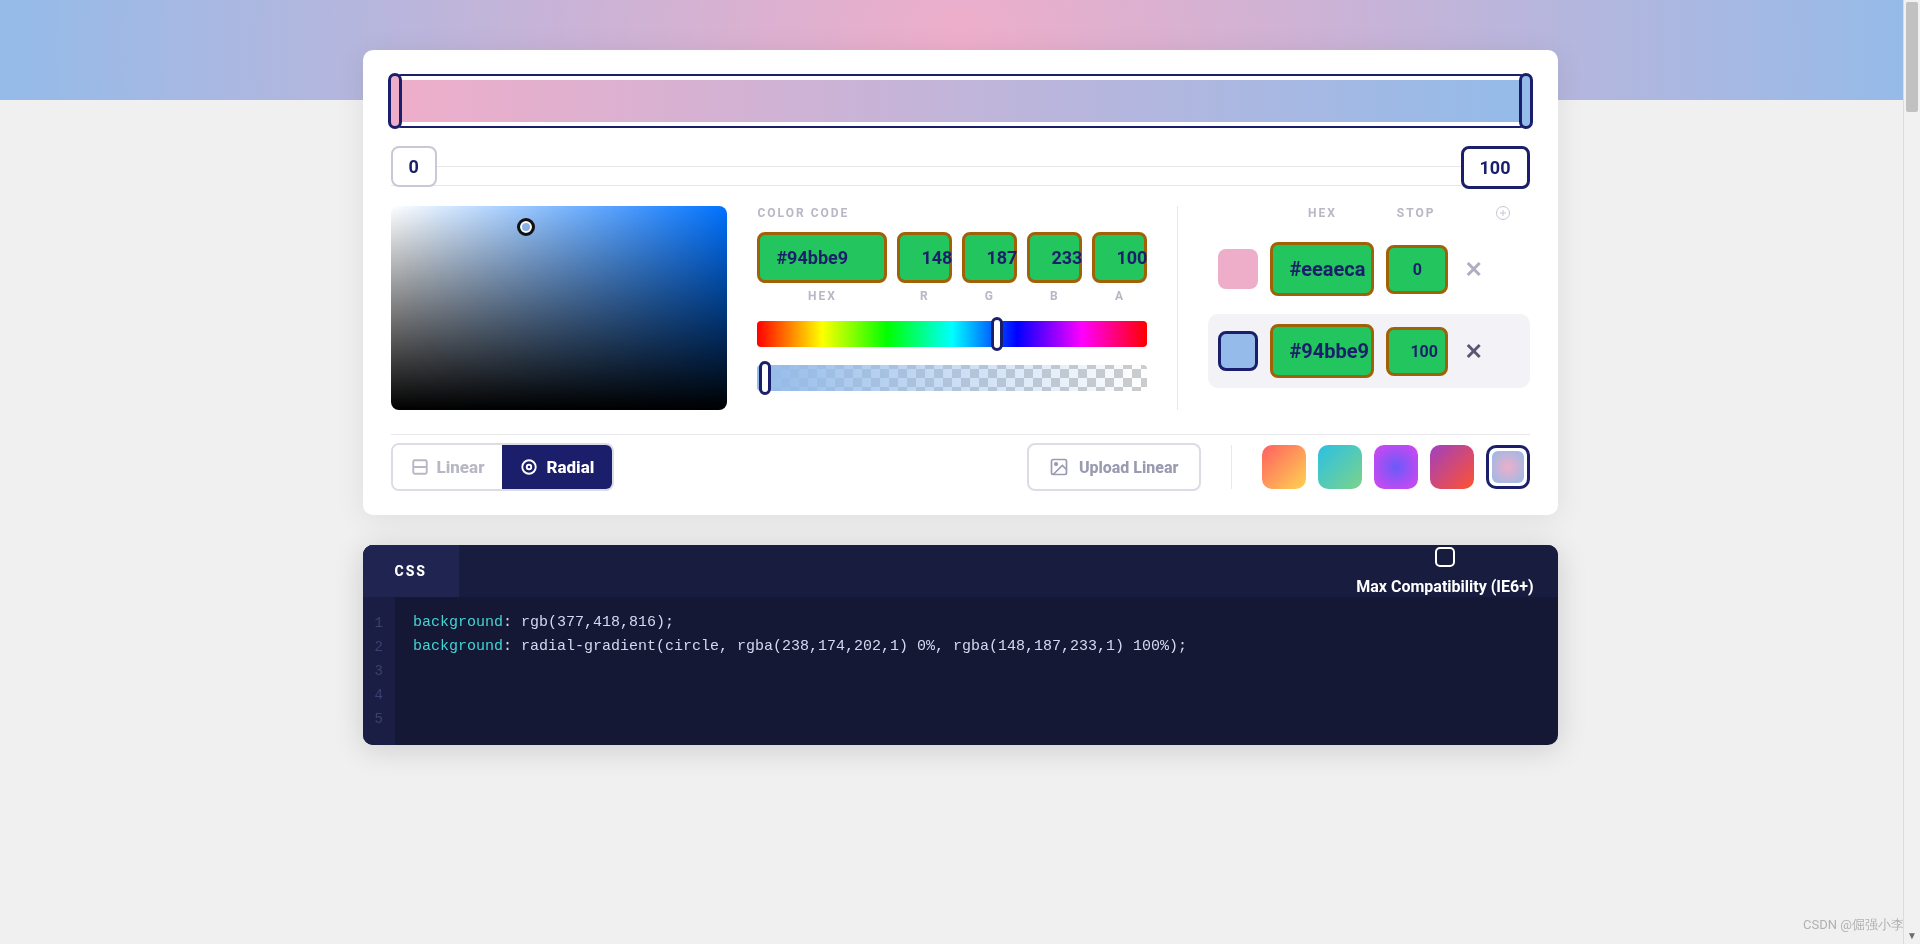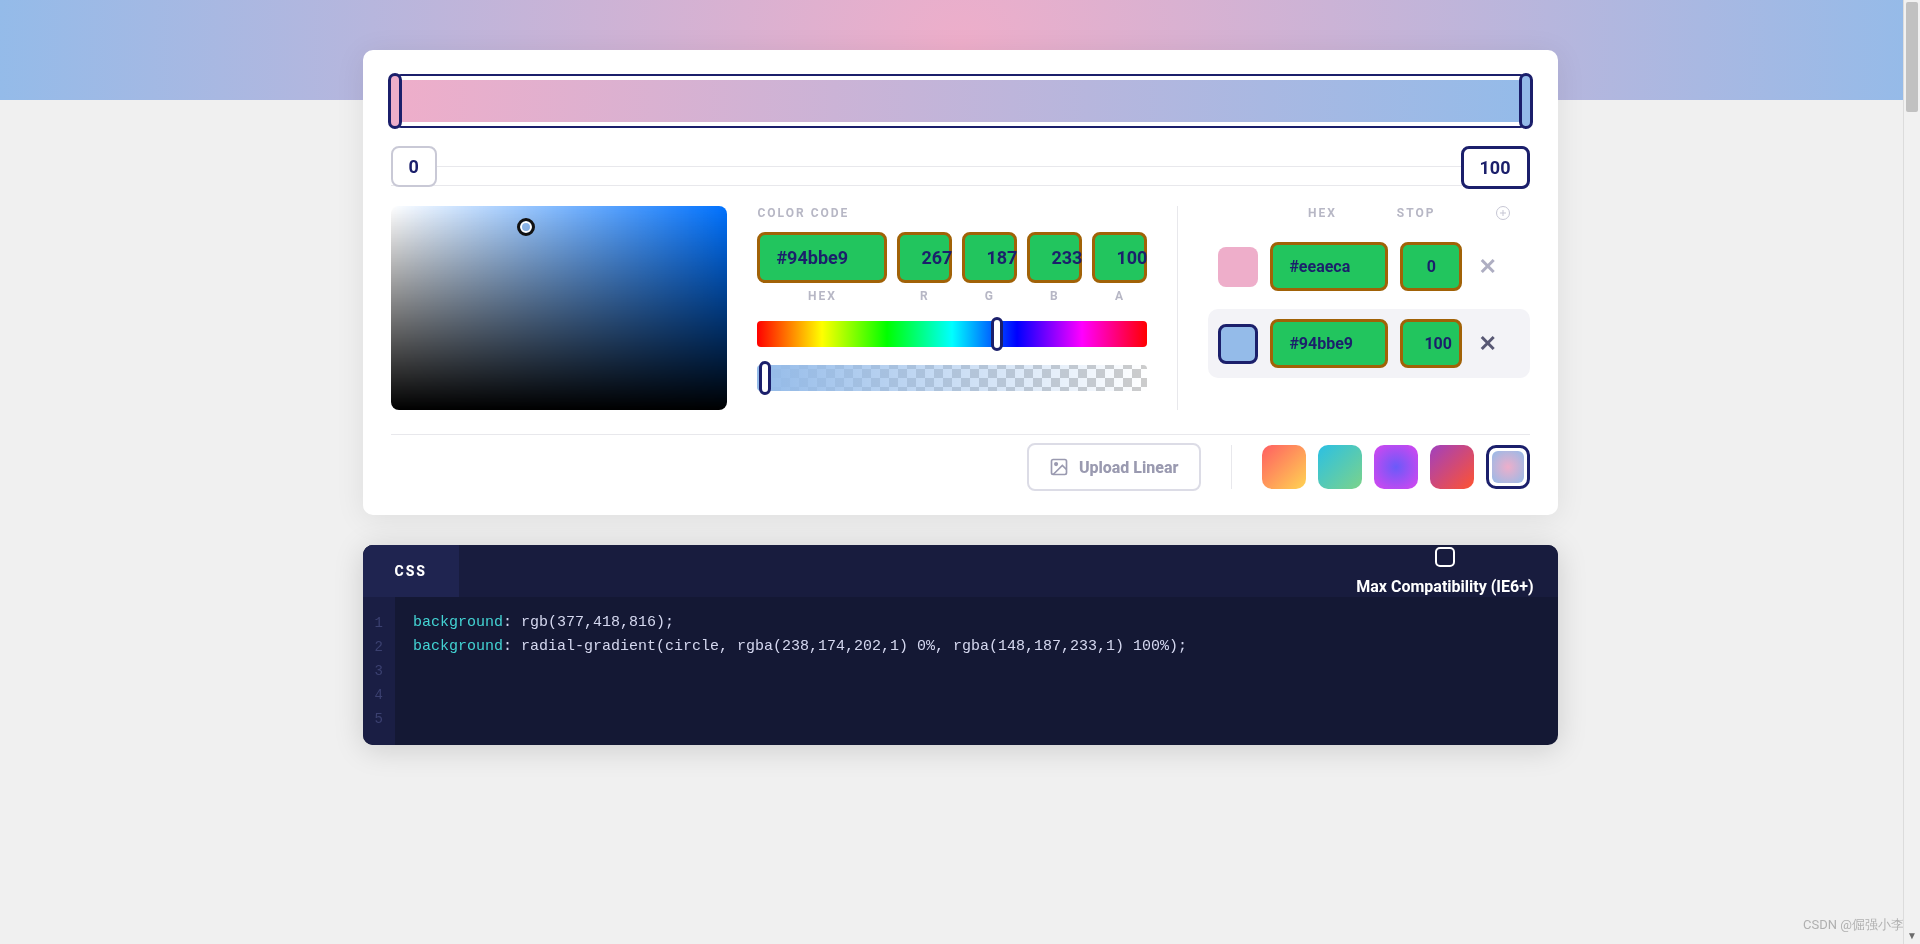--- a/index.html
+++ b/index.html
@@ -145,21 +145,21 @@
 .add-dot::before { left:3px; right:3px; top:50%; height:1px; transform:translateY(-50%);}
 .add-dot::after { top:3px; bottom:3px; left:50%; width:1px; transform:translateX(-50%);}
 .stop-row {
   display: flex; align-items: center; gap: 12px;
   padding: 10px; border-radius: 10px;
   margin-bottom: 8px;
 }
 .stop-row.active { background: #f3f3f7; }
 .swatch { width: 40px; height: 40px; border-radius: 8px; }
 .stop-row.active .swatch { border: 3px solid #1b1f6b; }
-.stop-row .inp.hex { width: 118px; font-size: 16px; }
+.stop-row .inp.hex { width: 104px; font-size: 20px; }
 .stop-row .inp.ch { width: 62px; font-size: 16px; }
 .x-btn { font-size: 22px; color: #aeaec2; font-weight: 700; cursor: pointer; padding: 0 4px; }
 .stop-row.active .x-btn { color: #585874; }
 .bottom-row { display: flex; align-items: center; gap: 20px; }
 .toggle-group {
   display: flex;
   border: 2px solid #dcdce6;
   border-radius: 8px;
   overflow: hidden;
 }
@@ -262,21 +262,21 @@
 
     <div class="mid-row">
       <div class="sat-picker">
         <div class="sat-cursor"></div>
       </div>
 
       <div class="color-code-col">
         <div class="label-sm">COLOR CODE</div>
         <div class="inputs-row">
           <div class="inp hex">#94bbe9</div>
-          <div class="inp ch">267</div>
+          <div class="inp ch">148</div>
           <div class="inp ch">187</div>
           <div class="inp ch">233</div>
           <div class="inp ch">100</div>
         </div>
         <div class="sub-labels">
           <span class="hx">HEX</span>
           <span class="ch">R</span>
           <span class="ch">G</span>
           <span class="ch">B</span>
           <span class="ch">A</span>
@@ -308,20 +308,36 @@
         <div class="stop-row active">
           <div class="swatch" style="background:#94bbe9"></div>
           <div class="inp hex">#94bbe9</div>
           <div class="inp ch">100</div>
           <div class="x-btn">✕</div>
         </div>
       </div>
     </div>
 
     <div class="bottom-row">
+      <div class="toggle-group">
+        <div class="toggle-btn inactive">
+          <svg class="toggle-icon" viewBox="0 0 24 24" fill="none" stroke="#b7b7c5" stroke-width="2.5">
+              <rect x="3" y="3" width="18" height="18" rx="2"></rect>
+              <line x1="3" y1="12" x2="21" y2="12"></line>
+            </svg>
+          <span>Linear</span>
+        </div>
+        <div class="toggle-btn active">
+          <svg class="toggle-icon" viewBox="0 0 24 24" fill="none" stroke="#fff" stroke-width="2.5">
+              <circle cx="12" cy="12" r="9"></circle>
+              <circle cx="12" cy="12" r="3"></circle>
+            </svg>
+          <span>Radial</span>
+        </div>
+      </div>
 
       <div class="spacer"></div>
 
       <div class="upload-btn">
         <svg width="20" height="20" viewBox="0 0 24 24" fill="none" stroke="#9a9ab0" stroke-width="2">
             <rect x="3" y="3" width="18" height="18" rx="2"></rect>
             <circle cx="8.5" cy="8.5" r="1.5" fill="#9a9ab0"></circle>
             <path d="M21 15l-5-5L5 21"></path>
           </svg>
         <span>Upload Linear</span>

